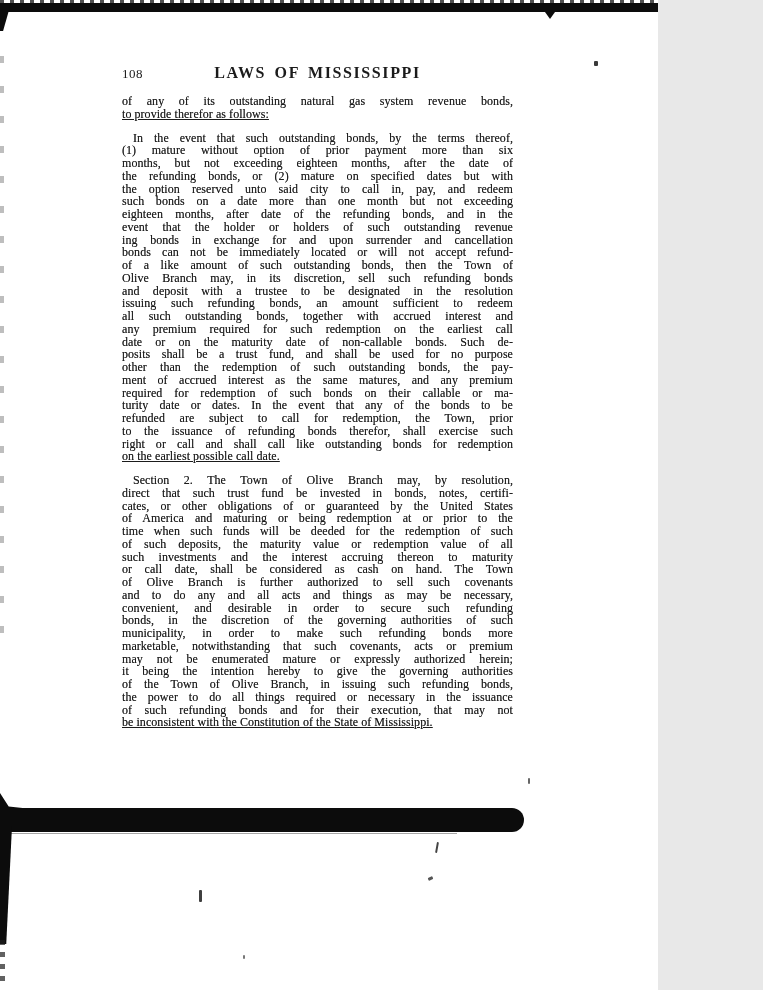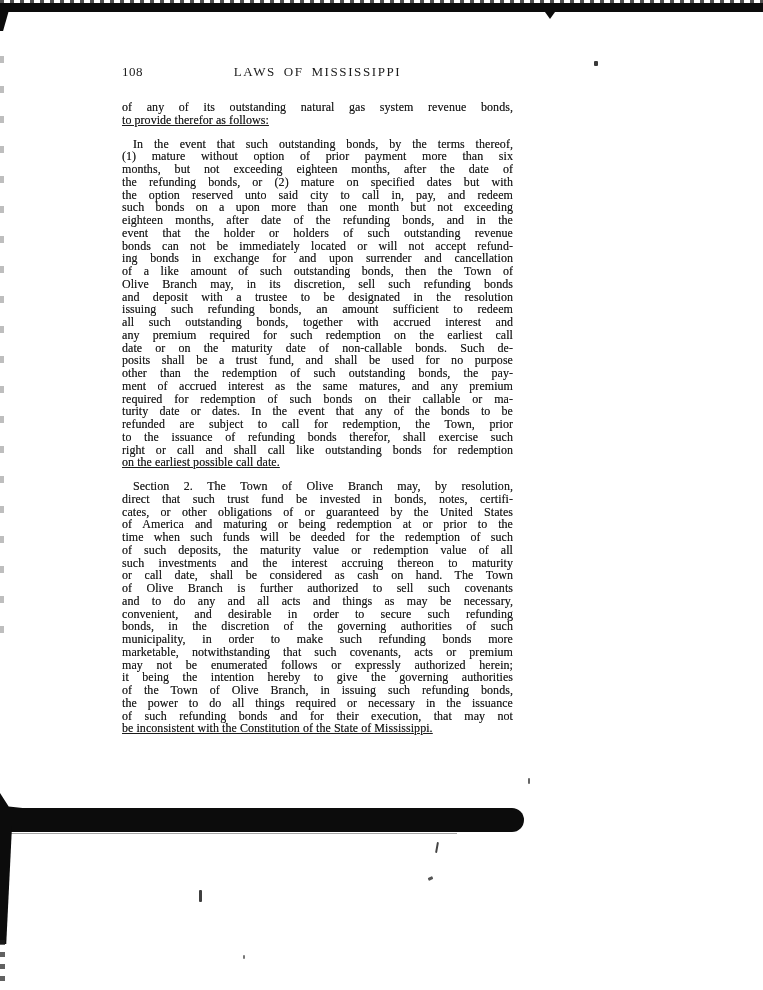--- a/index.html
+++ b/index.html
@@ -1,18 +1,18 @@
 <!DOCTYPE html>
 <html style="--paper: #ffffff; --ink: #1b1b1b; --artifact: #0c0c0c;"><head>
 <meta charset="utf-8">
 <style>
   html,body{margin:0;padding:0;background:#e8e8e8;}
   .scan{
     position:relative;
-    width:763px;height:990px;
+    width:658px;height:990px;
     background:var(--paper,#ffffff);
     overflow:hidden;
     font-family:"Liberation Serif","DejaVu Serif",serif;
     color:var(--ink,#1b1b1b);
   }
 
   
   .art{position:absolute;background:var(--artifact,#0c0c0c);}
   .band-top{left:0;top:3px;width:763px;height:9px;}
   .band-top-dots{left:0;top:0;width:763px;height:3px;background:repeating-linear-gradient(90deg,rgba(0,0,0,.85) 0 4px,transparent 4px 10px);opacity:.8;}
@@ -31,25 +31,25 @@
   .m4{left:199px;top:890px;width:3px;height:12px;background:#3f3f3f;}
   .m5{left:243px;top:955px;width:2px;height:4px;background:#777;}
   .m6{left:528px;top:778px;width:2px;height:6px;background:#666;}
 
   
   .page-header{
     position:absolute;left:122px;top:64px;width:391px;
     display:grid;grid-template-columns:1fr auto 1fr;align-items:baseline;
   }
   .page-number{font-size:13px;letter-spacing:.5px;}
-  .running-title{font-size:13px;font-weight:normal;letter-spacing:1.6px;word-spacing:3px;justify-self:center;}
+  .running-title{font-size:16px;font-weight:bold;letter-spacing:1.6px;word-spacing:3px;justify-self:center;}
 
   
   .page-body{position:absolute;left:122px;top:91px;width:391px;}
-  .para{margin:10px 0 11px 0;}
+  .para{margin:4px 0 11px 0;}
   .line{
     font-size:12px;line-height:12.75px;height:12.75px;
     text-align:justify;text-align-last:justify;
     white-space:nowrap;overflow:visible;
     letter-spacing:.05px;
     text-shadow:0 0 .4px rgba(0,0,0,.55);
   }
   .line{white-space:normal;}
   .para .line:last-child{text-align-last:left;text-decoration:underline;}
   .para.indent .line:first-child{padding-left:11px;}
@@ -85,25 +85,25 @@
       <div class="para">
         <div class="line">of any of its outstanding natural gas system revenue bonds,</div>
         <div class="line">to provide therefor as follows:</div>
       </div>
       <div class="para indent">
         <div class="line">In the event that such outstanding bonds, by the terms thereof,</div>
         <div class="line">(1) mature without option of prior payment more than six</div>
         <div class="line">months, but not exceeding eighteen months, after the date of</div>
         <div class="line">the refunding bonds, or (2) mature on specified dates but with</div>
         <div class="line">the option reserved unto said city to call in, pay, and redeem</div>
-        <div class="line">such bonds on a upon more than one month but not exceeding</div>
+        <div class="line">such bonds on a date more than one month but not exceeding</div>
         <div class="line">eighteen months, after date of the refunding bonds, and in the</div>
         <div class="line">event that the holder or holders of such outstanding revenue</div>
+        <div class="line">ing bonds in exchange for and upon surrender and cancellation</div>
         <div class="line">bonds can not be immediately located or will not accept refund-</div>
-        <div class="line">ing bonds in exchange for and upon surrender and cancellation</div>
         <div class="line">of a like amount of such outstanding bonds, then the Town of</div>
         <div class="line">Olive Branch may, in its discretion, sell such refunding bonds</div>
         <div class="line">and deposit with a trustee to be designated in the resolution</div>
         <div class="line">issuing such refunding bonds, an amount sufficient to redeem</div>
         <div class="line">all such outstanding bonds, together with accrued interest and</div>
         <div class="line">any premium required for such redemption on the earliest call</div>
         <div class="line">date or on the maturity date of non-callable bonds. Such de-</div>
         <div class="line">posits shall be a trust fund, and shall be used for no purpose</div>
         <div class="line">other than the redemption of such outstanding bonds, the pay-</div>
         <div class="line">ment of accrued interest as the same matures, and any premium</div>
@@ -122,21 +122,21 @@
         <div class="line">time when such funds will be deeded for the redemption of such</div>
         <div class="line">of such deposits, the maturity value or redemption value of all</div>
         <div class="line">such investments and the interest accruing thereon to maturity</div>
         <div class="line">or call date, shall be considered as cash on hand. The Town</div>
         <div class="line">of Olive Branch is further authorized to sell such covenants</div>
         <div class="line">and to do any and all acts and things as may be necessary,</div>
         <div class="line">convenient, and desirable in order to secure such refunding</div>
         <div class="line">bonds, in the discretion of the governing authorities of such</div>
         <div class="line">municipality, in order to make such refunding bonds more</div>
         <div class="line">marketable, notwithstanding that such covenants, acts or premium</div>
-        <div class="line">may not be enumerated follows or expressly authorized herein;</div>
+        <div class="line">may not be enumerated mature or expressly authorized herein;</div>
         <div class="line">it being the intention hereby to give the governing authorities</div>
         <div class="line">of the Town of Olive Branch, in issuing such refunding bonds,</div>
         <div class="line">the power to do all things required or necessary in the issuance</div>
         <div class="line">of such refunding bonds and for their execution, that may not</div>
         <div class="line">be inconsistent with the Constitution of the State of Mississippi.</div>
       </div>
     </div>
 
 </div>
 

